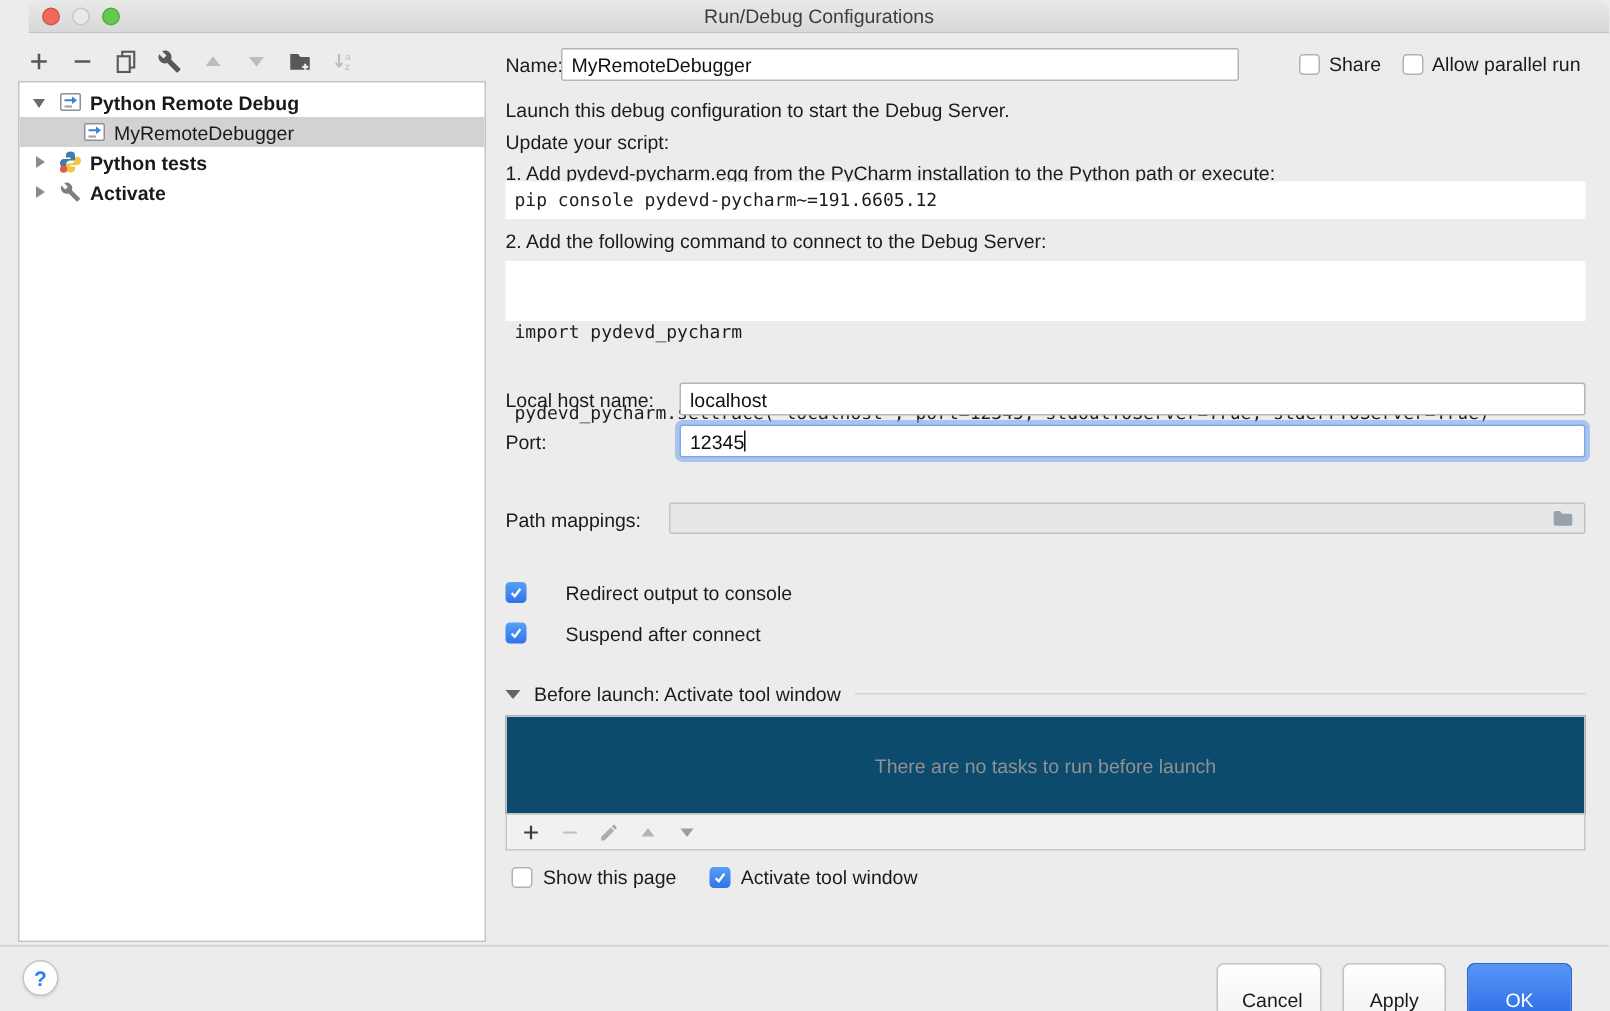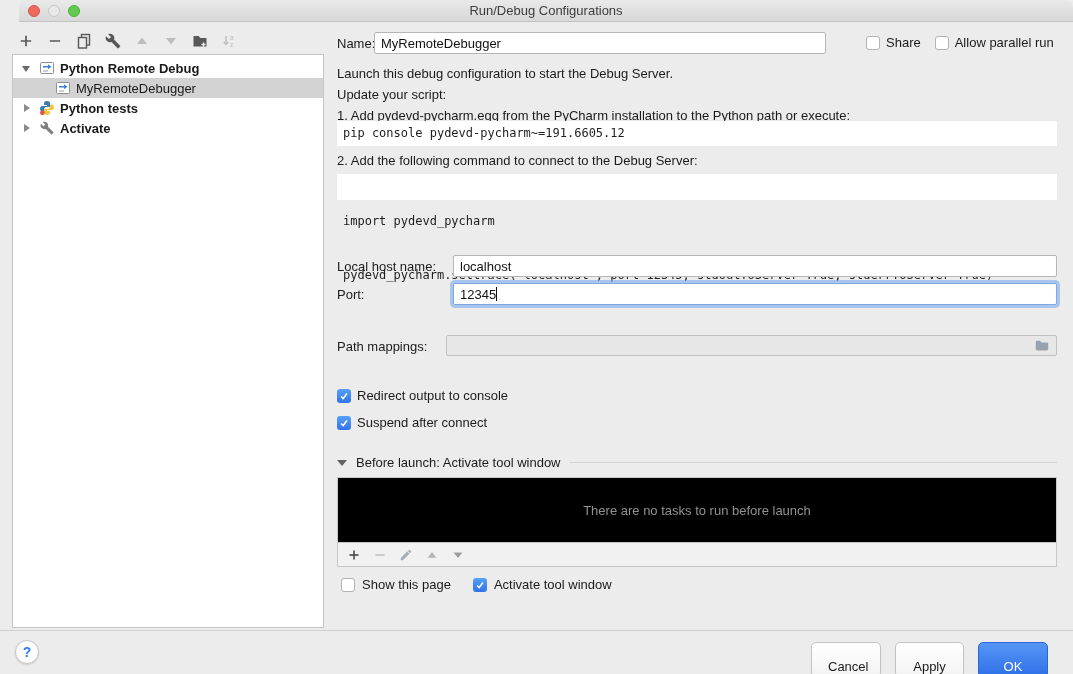--- a/index.html
+++ b/index.html
@@ -52,27 +52,27 @@
   .fieldtext { display:flex; align-items:center; }
   .focusring { border:1px solid #7ea9e6 !important; box-shadow:0 0 0 3px rgba(113,166,238,.55); }
   .caret { width:1px; height:14px; background:#111; display:inline-block; }
   .codeblock { position:absolute; left:337px; width:720px; background:#fff;
     font-family:"DejaVu Sans Mono", monospace; font-size:12px; color:#1d1d1d; white-space:pre; }
 
   .cb { width:14px; height:14px; background:#fff; border:1px solid #b3b3b3; border-radius:3px; flex:0 0 auto; }
   .cb.checked { background:linear-gradient(#57a0f7,#3173e8); border:none;
     display:flex; align-items:center; justify-content:center; }
   .cb.checked svg { width:10px; height:10px; }
-  .cbrow { position:absolute; display:flex; align-items:flex-end; gap:6px; font-size:13px; }
+  .cbrow { position:absolute; display:flex; align-items:flex-start; gap:26px; font-size:13px; }
 
   .hline { flex:1; height:1px; background:#d2d2d2; }
   .tri-down { width:0; height:0; border-left:5px solid transparent; border-right:5px solid transparent; border-top:6px solid #636363; }
 
   .tasks-panel { position:absolute; left:337px; top:477px; width:720px; height:66px;
-    background:#000000; border:1px solid #c6c6c6; display:flex; align-items:center; justify-content:center; }
+    background:#0c4a6e; border:1px solid #c6c6c6; display:flex; align-items:center; justify-content:center; }
   .tasks-empty { color:#919191; font-size:13px; }
   .tasks-toolbar { position:absolute; left:337px; top:543px; width:720px; height:24px;
     background:#f1f1f1; border:1px solid #c6c6c6; border-top:none;
     display:flex; align-items:center; gap:12px; padding-left:9px; }
   .tasks-toolbar .ticon, .tasks-toolbar .ticon svg { width:14px; height:14px; }
 
   
   .footer { position:absolute; left:0; right:0; top:630px; height:44px; border-top:1px solid #d0d0d0; }
   .help-btn { position:absolute; left:15px; top:9px; width:24px; height:24px; border-radius:50%;
     background:#fdfdfd; border:1px solid #c5c5c5; box-shadow:0 1px 2px rgba(0,0,0,.12);
@@ -192,21 +192,21 @@
     <span class="cb"></span>
     <span>Allow parallel run</span>
   </div>
 </div>
 
 <div class="para" style="top:66px">Launch this debug configuration to start the Debug Server.</div>
 <div class="para" style="top:87px">Update your script:</div>
 <div class="para" style="top:108px">1. Add pydevd-pycharm.egg from the PyCharm installation to the Python path or execute:</div>
 <div class="codeblock" style="top:121px; height:25px; line-height:25px; padding:0 6px">pip console pydevd-pycharm~=191.6605.12</div>
 <div class="para" style="top:153px">2. Add the following command to connect to the Debug Server:</div>
-<div class="codeblock" style="top:174px; height:26px; padding:2px 6px; line-height:18px">
+<div class="codeblock" style="top:174px; height:40px; padding:2px 6px; line-height:18px">
   <div>import pydevd_pycharm</div>
   <div>pydevd_pycharm.settrace('localhost', port=12345, stdoutToServer=True, stderrToServer=True)</div>
 </div>
 
 <div class="para" style="top:259px">Local host name:</div>
 <input class="field abs" style="left: 453px; top: 255px; width: 604px; height: 22px;" value="localhost">
 
 <div class="para" style="top:287px">Port:</div>
 <div class="field fieldtext abs focusring" style="left:453px; top:283px; width:604px; height:22px">
   <span>12345</span>

